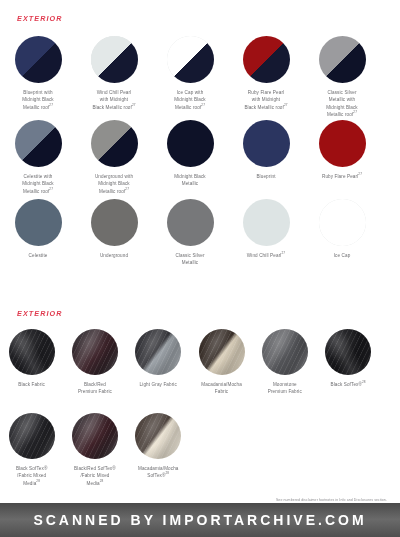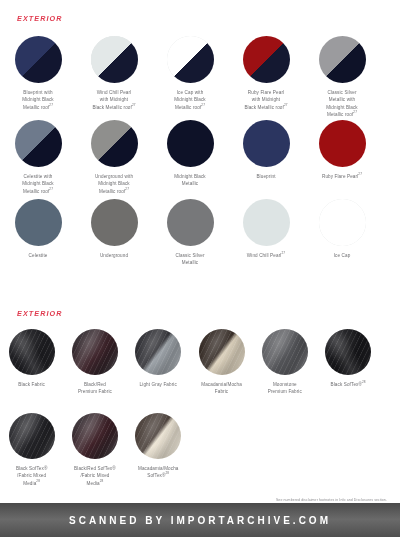--- a/index.html
+++ b/index.html
@@ -151,21 +151,21 @@
     bottom: 0;
     width: 400px;
     height: 34px;
     background: linear-gradient(180deg, #4a4a4a 0%, #6a6a6a 48%, #4f4f4f 100%);
     display: flex;
     align-items: center;
     justify-content: center;
   }
   .banner-text {
     color: #ffffff;
-    font-size: 10px;
+    font-size: 14px;
     font-weight: bold;
     letter-spacing: 3.0px;
     white-space: nowrap;
   }
 </style>
 </head>
 <body>
 
 <div class="page">
 

